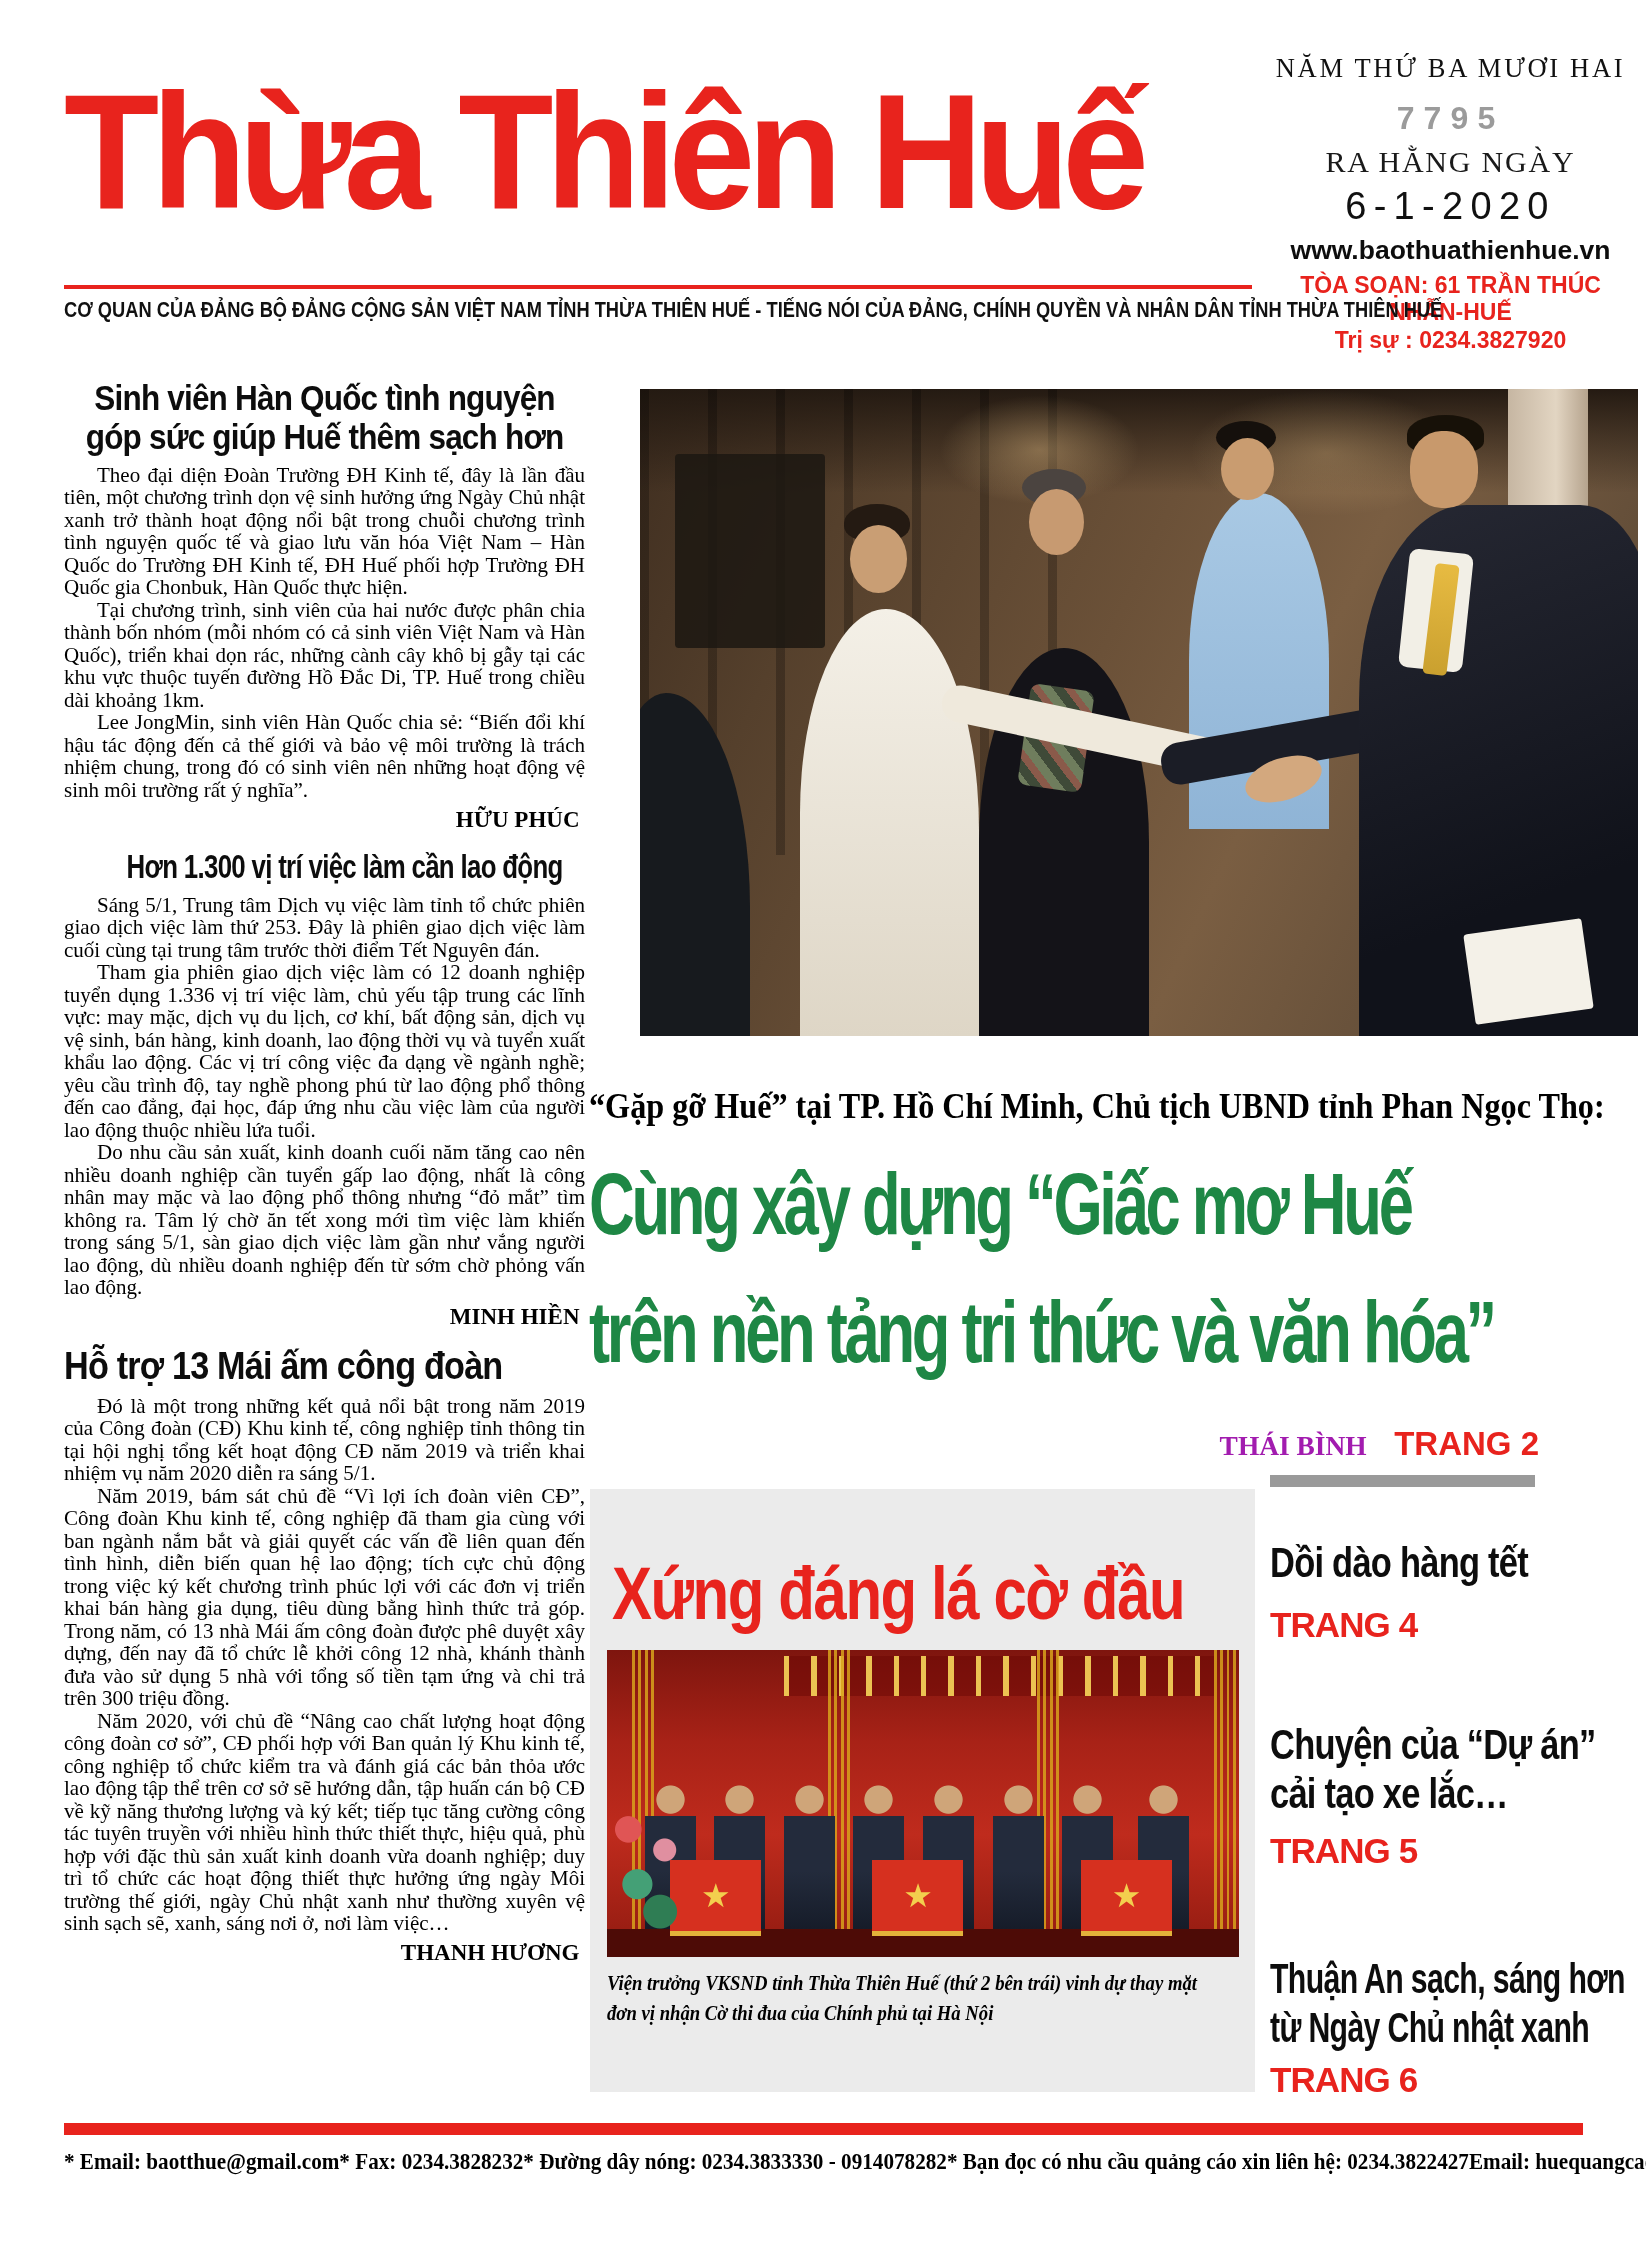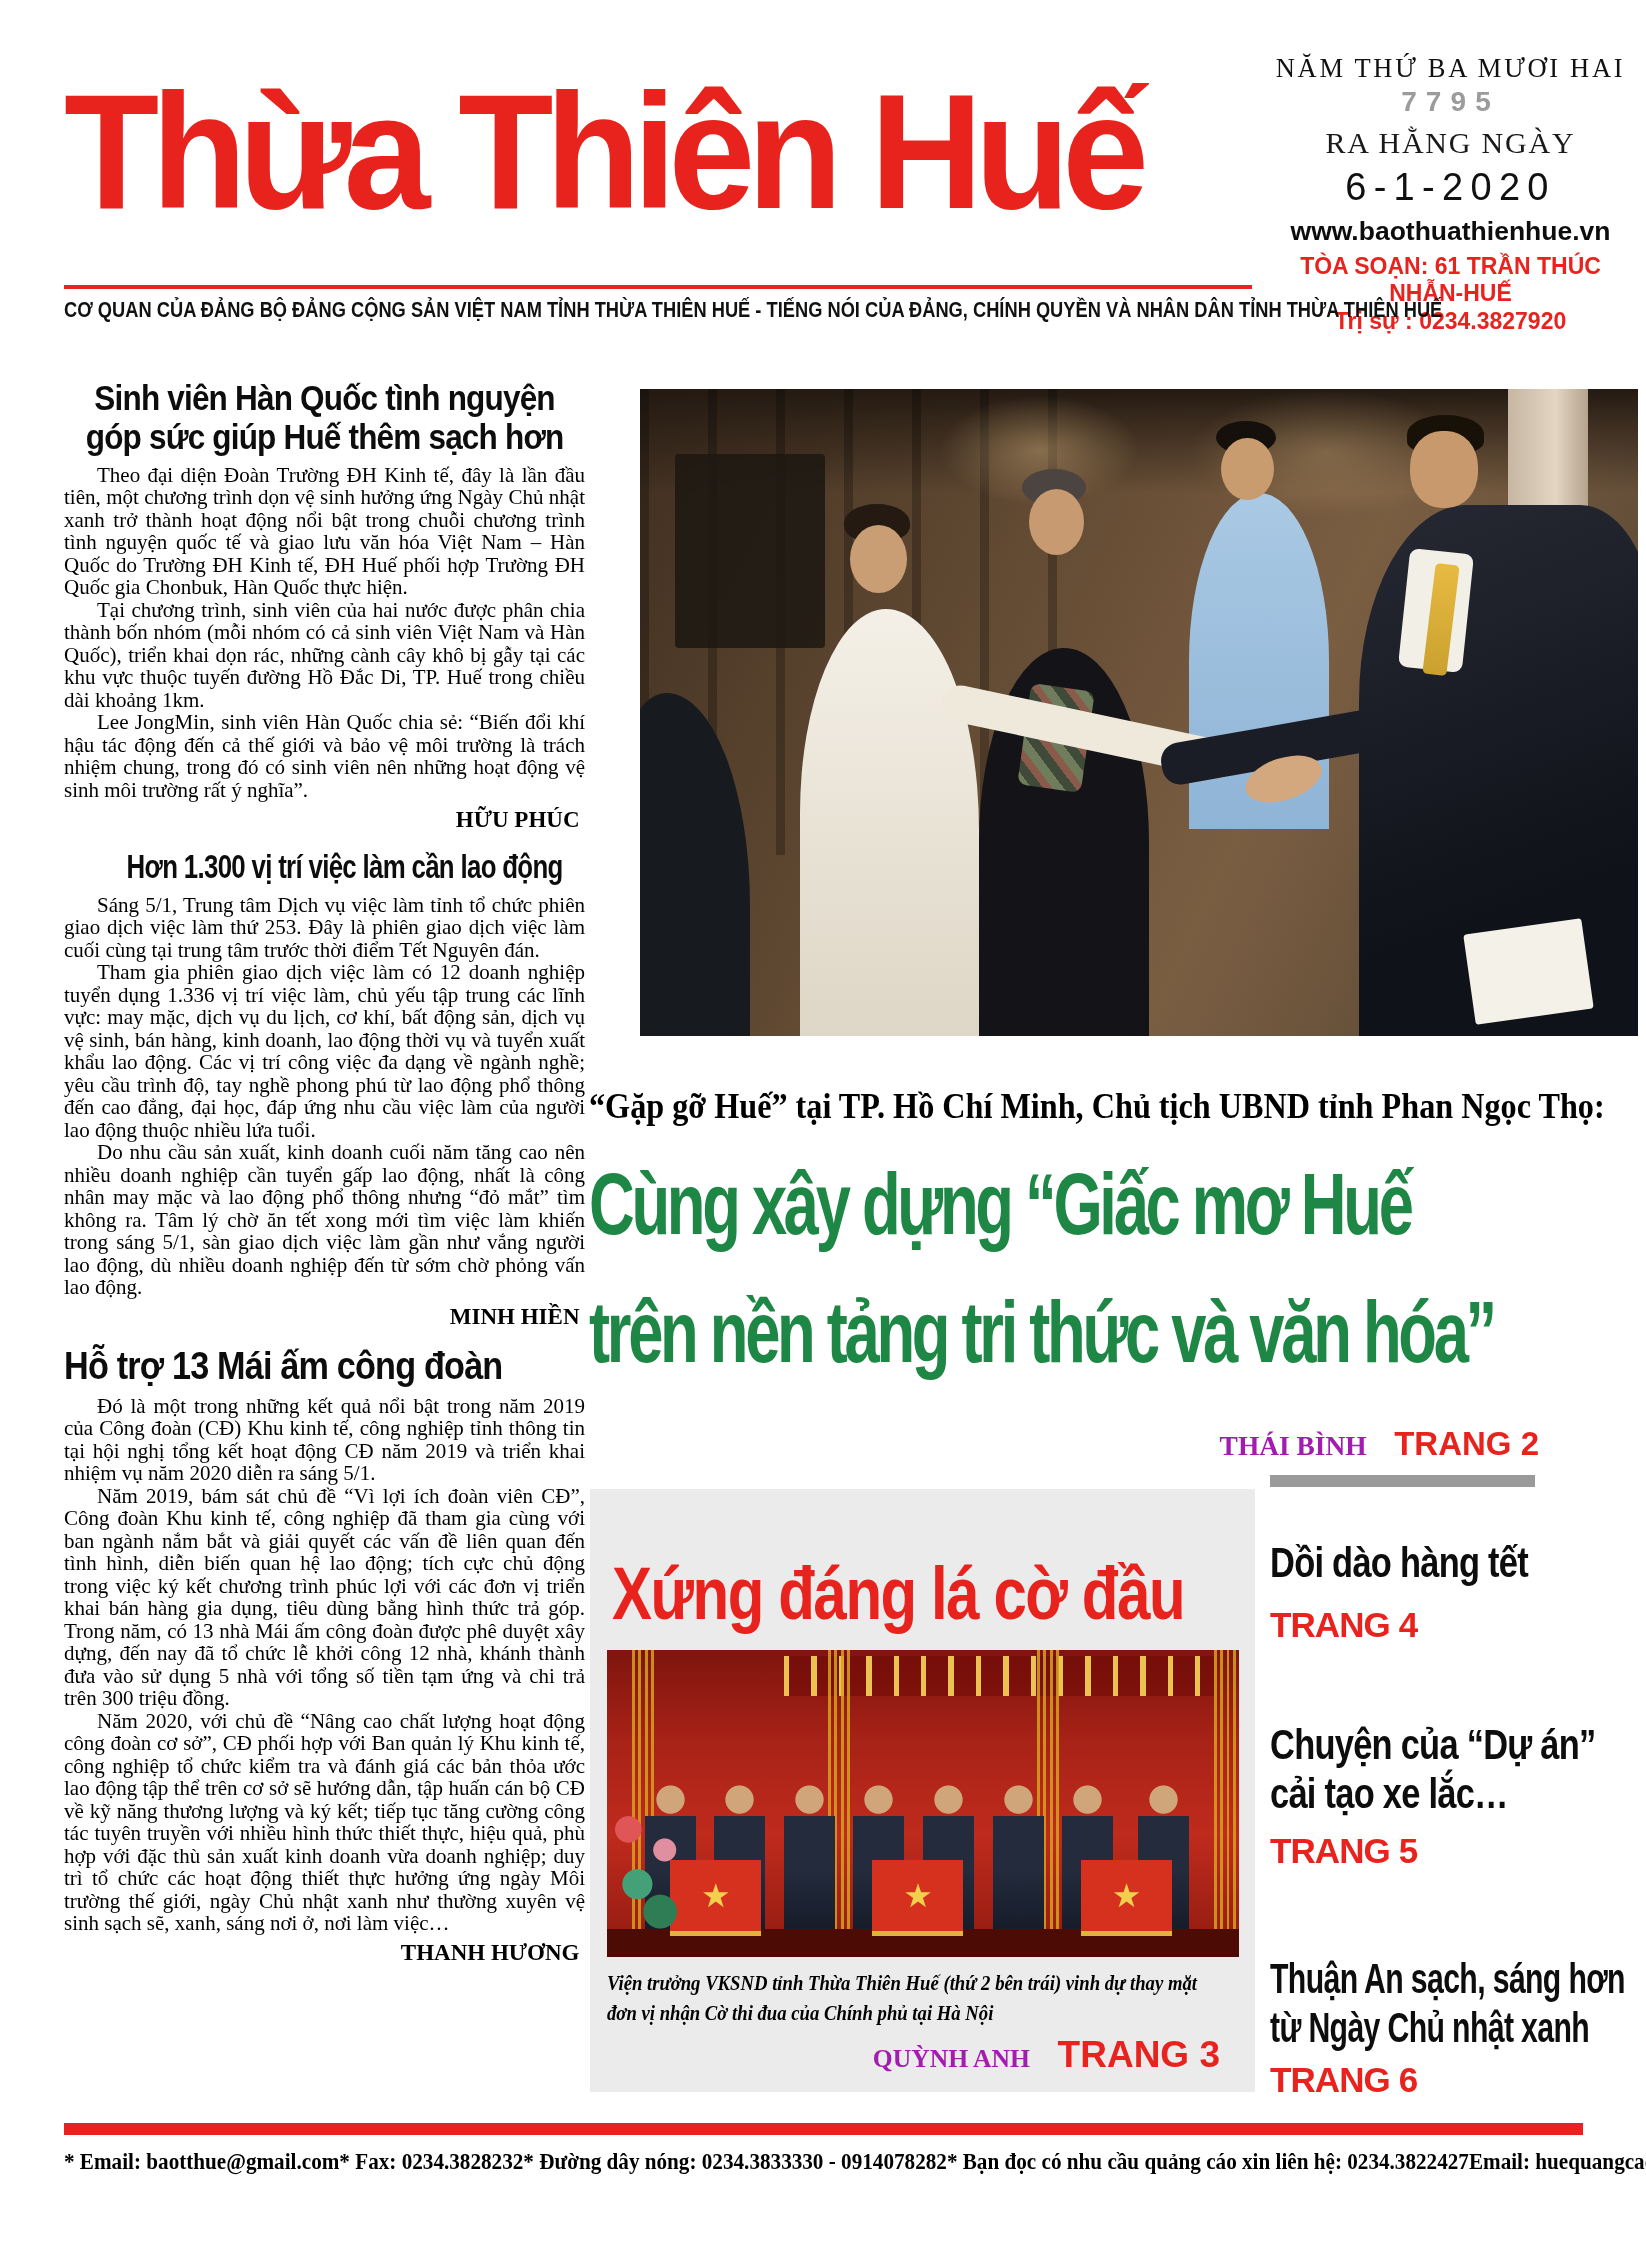--- a/index.html
+++ b/index.html
@@ -8,21 +8,21 @@
   .abs { position:absolute; }
 
   
   .masthead-title { left:64px; top:24px; width:1206px; margin:0;
     font-family:"Liberation Sans",sans-serif; font-weight:bold; color:#e8231d;
     font-size:164px; line-height:256px; letter-spacing:-8.2px; white-space:nowrap;
     transform:scaleX(.95); transform-origin:left top; }
   .infobox { left:1263px; top:53px; width:375px; text-align:center; }
   .info-year { font-family:"Liberation Serif",serif; font-size:26.5px; letter-spacing:2.7px; color:#111; }
   .info-issue { font-family:"Liberation Sans",sans-serif; font-weight:bold; color:#9b9b9b;
-                font-size:28px; letter-spacing:9.1px; margin-top:2px; }
+                font-size:32px; letter-spacing:9.1px; margin-top:16px; }
   .info-freq { font-family:Liberation Serif, serif; font-size:30px; letter-spacing:1.8px; margin-top:8.2px; color:#1a1a1a; }
   .info-weekday { font-family:"Liberation Sans",sans-serif; font-weight:bold; color:#1e8745;
                   font-size:40px; letter-spacing:6.4px; margin-top:6.4px; }
   .info-date { font-family:"Liberation Sans",sans-serif; font-size:38px; letter-spacing:7.3px; margin-top:5.5px; color:#111; }
   .info-web { font-family:"Liberation Sans",sans-serif; font-weight:bold; font-size:26.5px; margin-top:7.3px; color:#0d0d0d; }
   .info-addr,.info-phone { font-family:"Liberation Sans",sans-serif; font-weight:bold;
                   color:#e8231d; font-size:23px; margin-top:6.4px; }
   .info-phone { margin-top:0.9px; }
   .header-rule { left:64px; top:285px; width:1188px; height:3.7px; background:#e8231d; }
   .tagline { left:64px; top:298px; font-family:"Liberation Sans",sans-serif; font-weight:bold;
@@ -248,24 +248,20 @@
     <div class="p2-fig" style="left:61%"></div>
     <div class="p2-fig" style="left:72%"></div>
     <div class="p2-fig" style="left:84%"></div>
     <div class="p2-flag" style="left:10%"></div>
     <div class="p2-flag" style="left:42%"></div>
     <div class="p2-flag" style="left:75%"></div>
     <div class="p2-flowers"></div>
   </div>
 
   <div class="abs panel-caption">Viện trưởng VKSND tỉnh Thừa Thiên Huế (thứ 2 bên trái) vinh dự thay mặt đơn vị nhận Cờ thi đua của Chính phủ tại Hà Nội</div>
-  <div class="abs panel-byline">
-    <span class="story-byline">QUỲNH ANH</span>
-    <span class="page-ref">TRANG 3</span>
-  </div>
 
   <div class="abs gray-bar"></div>
   <h3 class="teaser-title t1">Dồi dào hàng tết</h3>
   <div class="teaser-ref r4">TRANG 4</div>
   <h3 class="teaser-title t2">Chuyện của “Dự án” cải tạo xe lắc…</h3>
   <div class="teaser-ref r5">TRANG 5</div>
   <h3 class="teaser-title t3">Thuận An sạch, sáng hơn từ Ngày Chủ nhật xanh</h3>
   <div class="teaser-ref r6">TRANG 6</div>
 
   <div class="abs footer-rule"></div>

